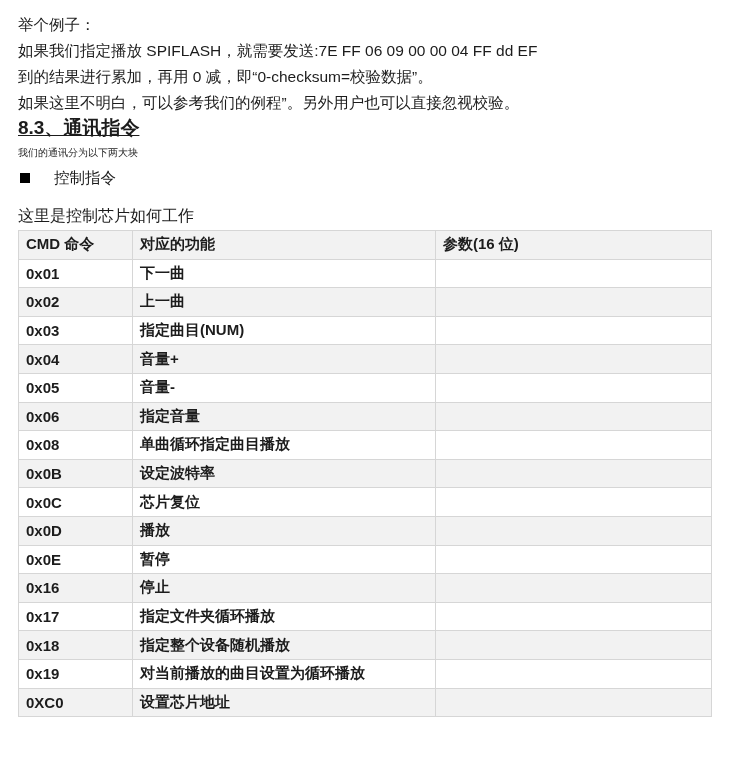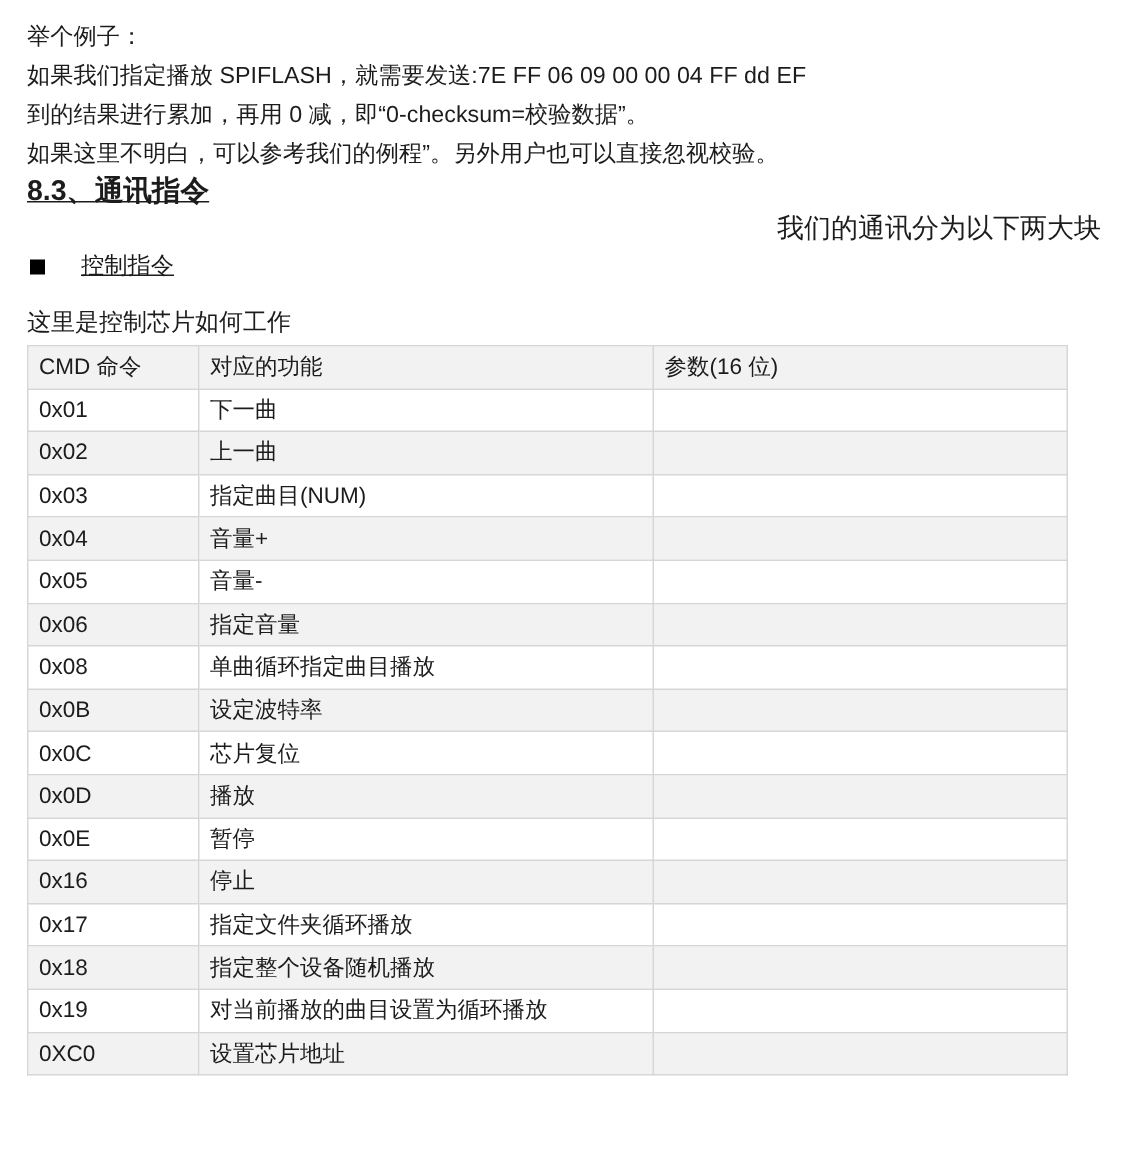--- a/index.html
+++ b/index.html
@@ -14,23 +14,23 @@
     font-family:"Liberation Sans","DejaVu Sans",sans-serif;
   }
   .doc{padding:12px 16px 0 18px;}
   .intro-line{
     font-size:15.5px;line-height:26px;white-space:nowrap;
   }
   .section-heading{
     font-size:19px;font-weight:bold;line-height:24px;text-decoration:underline;
   }
   .section-desc{
-    font-size:18px;line-height:25px;text-align:right;
+    font-size:10px;line-height:25px;
   }
-  .bullet-list{margin:0;padding:0;list-style:none;text-decoration:underline;}
+  .bullet-list{margin:0;padding:0;list-style:none;}
   .bullet-item{
     display:flex;align-items:center;
     font-size:15.5px;line-height:23px;margin-top:1px;
   }
   .bullet-square{
     width:10px;height:10px;background:#000;
     margin:0 24px 0 2px;flex:0 0 auto;
   }
   .table-caption{
     font-size:16px;font-weight:normal;line-height:22px;
@@ -41,21 +41,21 @@
     width:693px;font-size:15px;
   }
   .cmd-table col.c1{width:114px;}
   .cmd-table col.c2{width:303px;}
   .cmd-table col.c3{width:276px;}
   .cmd-table th,.cmd-table td{
     border:1px solid var(--border);
     height:27.6px;
     padding:0 4px 0 7px;
     text-align:left;vertical-align:middle;
-    font-weight:normal;
+    font-weight:bold;
     overflow:hidden;white-space:nowrap;
   }
   .cmd-table thead th{background:var(--shade);}
   .cmd-table tbody tr.alt td{background:var(--shade);}
 </style>
 </head>
 <body>
 
 <div class="doc">
 

